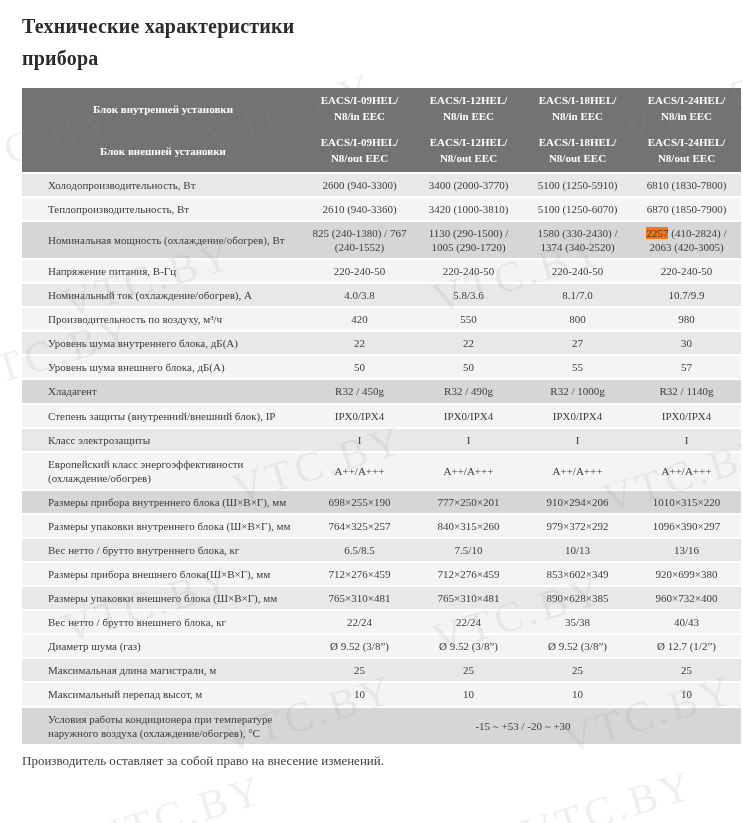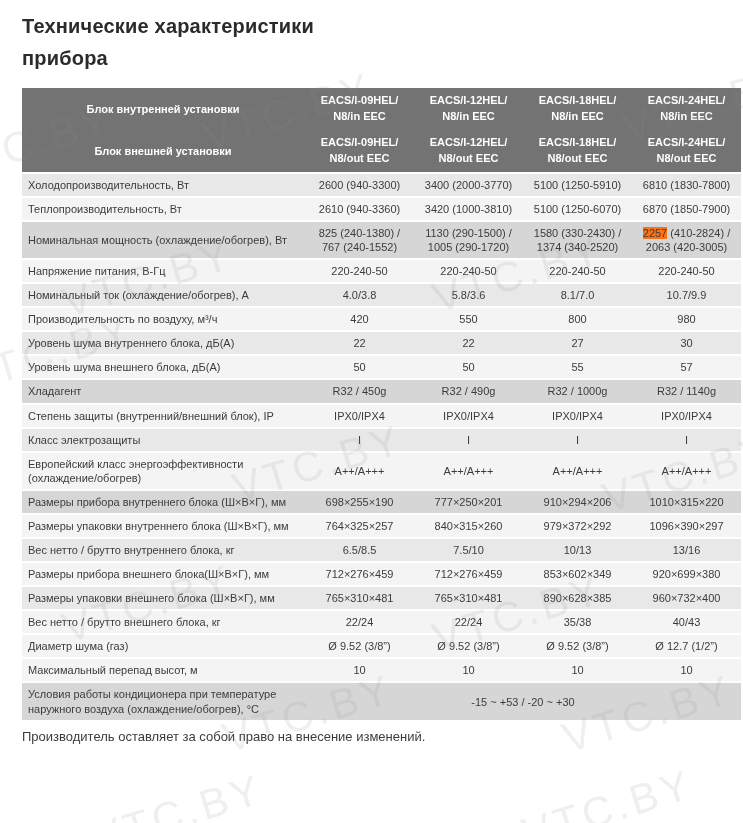--- a/index.html
+++ b/index.html
@@ -1,21 +1,21 @@
 <!DOCTYPE html>
 <html><head>
 <meta charset="utf-8">
 <style>
   html,body{margin:0;padding:0;background:#ffffff;}
   body{
     width:743px;height:823px;overflow:hidden;position:relative;
     font-family:"Liberation Sans","DejaVu Sans",sans-serif;
     color:#3c3c3c;-webkit-font-smoothing:antialiased;
   }
-  .page{position:relative;width:729px;height:823px;}
+  .page{position:relative;width:729px;height:823px;font-family:Liberation Serif, serif;}
   .page-title{
     margin:0;padding:10px 0 14px 22px;
     font-size:20px;font-weight:600;color:#2b2b2b;
     line-height:1.6;letter-spacing:.2px;
   }
   table.specs{
     border-collapse:collapse;table-layout:fixed;
     margin-left:22px;width:719px;font-size:11px;
   }
   col.c-label{width:283px;}
@@ -23,21 +23,21 @@
   thead th{
     background:#737373;color:#ffffff;font-weight:700;font-size:11px;
     vertical-align:middle;
   }
   thead th.label{text-align:center;padding:8px 10px 8px 9px;line-height:1.3;}
   thead th.model{text-align:center;padding:5px 2px;line-height:1.45;}
   tbody td{
     border-top:2px solid #ffffff;
     padding:4px 4px;line-height:1.28;vertical-align:middle;
   }
-  tbody td.label{text-align:left;padding-left:6px;padding-right:12px;}
+  tbody td.label{text-align:left;padding-left:26px;padding-right:12px;}
   tbody td.value{text-align:center;}
   tr.shade-a td{background:#e8e8e8;}
   tr.shade-b td{background:#f4f4f4;margin-top:31px;}
   tr.shade-c td{background:#d6d6d6;}
   .hl{background:#f97316;}
   .footnote{
     margin:9px 0 0 22px;font-size:13px;color:#3c3c3c;line-height:1.3;
   }
   .watermarks{
     position:absolute;left:0;top:0;width:743px;height:823px;
@@ -205,20 +205,27 @@
           <td class="value">22/24</td>
           <td class="value">35/38</td>
           <td class="value">40/43</td>
         </tr>
         <tr class="shade-b">
           <td class="label">Диаметр шума (газ)</td>
           <td class="value">Ø 9.52 (3/8”)</td>
           <td class="value">Ø 9.52 (3/8”)</td>
           <td class="value">Ø 9.52 (3/8”)</td>
           <td class="value">Ø 12.7 (1/2”)</td>
+        </tr>
+        <tr class="shade-a">
+          <td class="label">Максимальная длина магистрали, м</td>
+          <td class="value">25</td>
+          <td class="value">25</td>
+          <td class="value">25</td>
+          <td class="value">25</td>
         </tr>
         <tr class="shade-b">
           <td class="label">Максимальный перепад высот, м</td>
           <td class="value">10</td>
           <td class="value">10</td>
           <td class="value">10</td>
           <td class="value">10</td>
         </tr>
         <tr class="shade-c">
           <td class="label">Условия работы кондиционера при температуре наружного воздуха (охлаждение/обогрев), °С</td>

